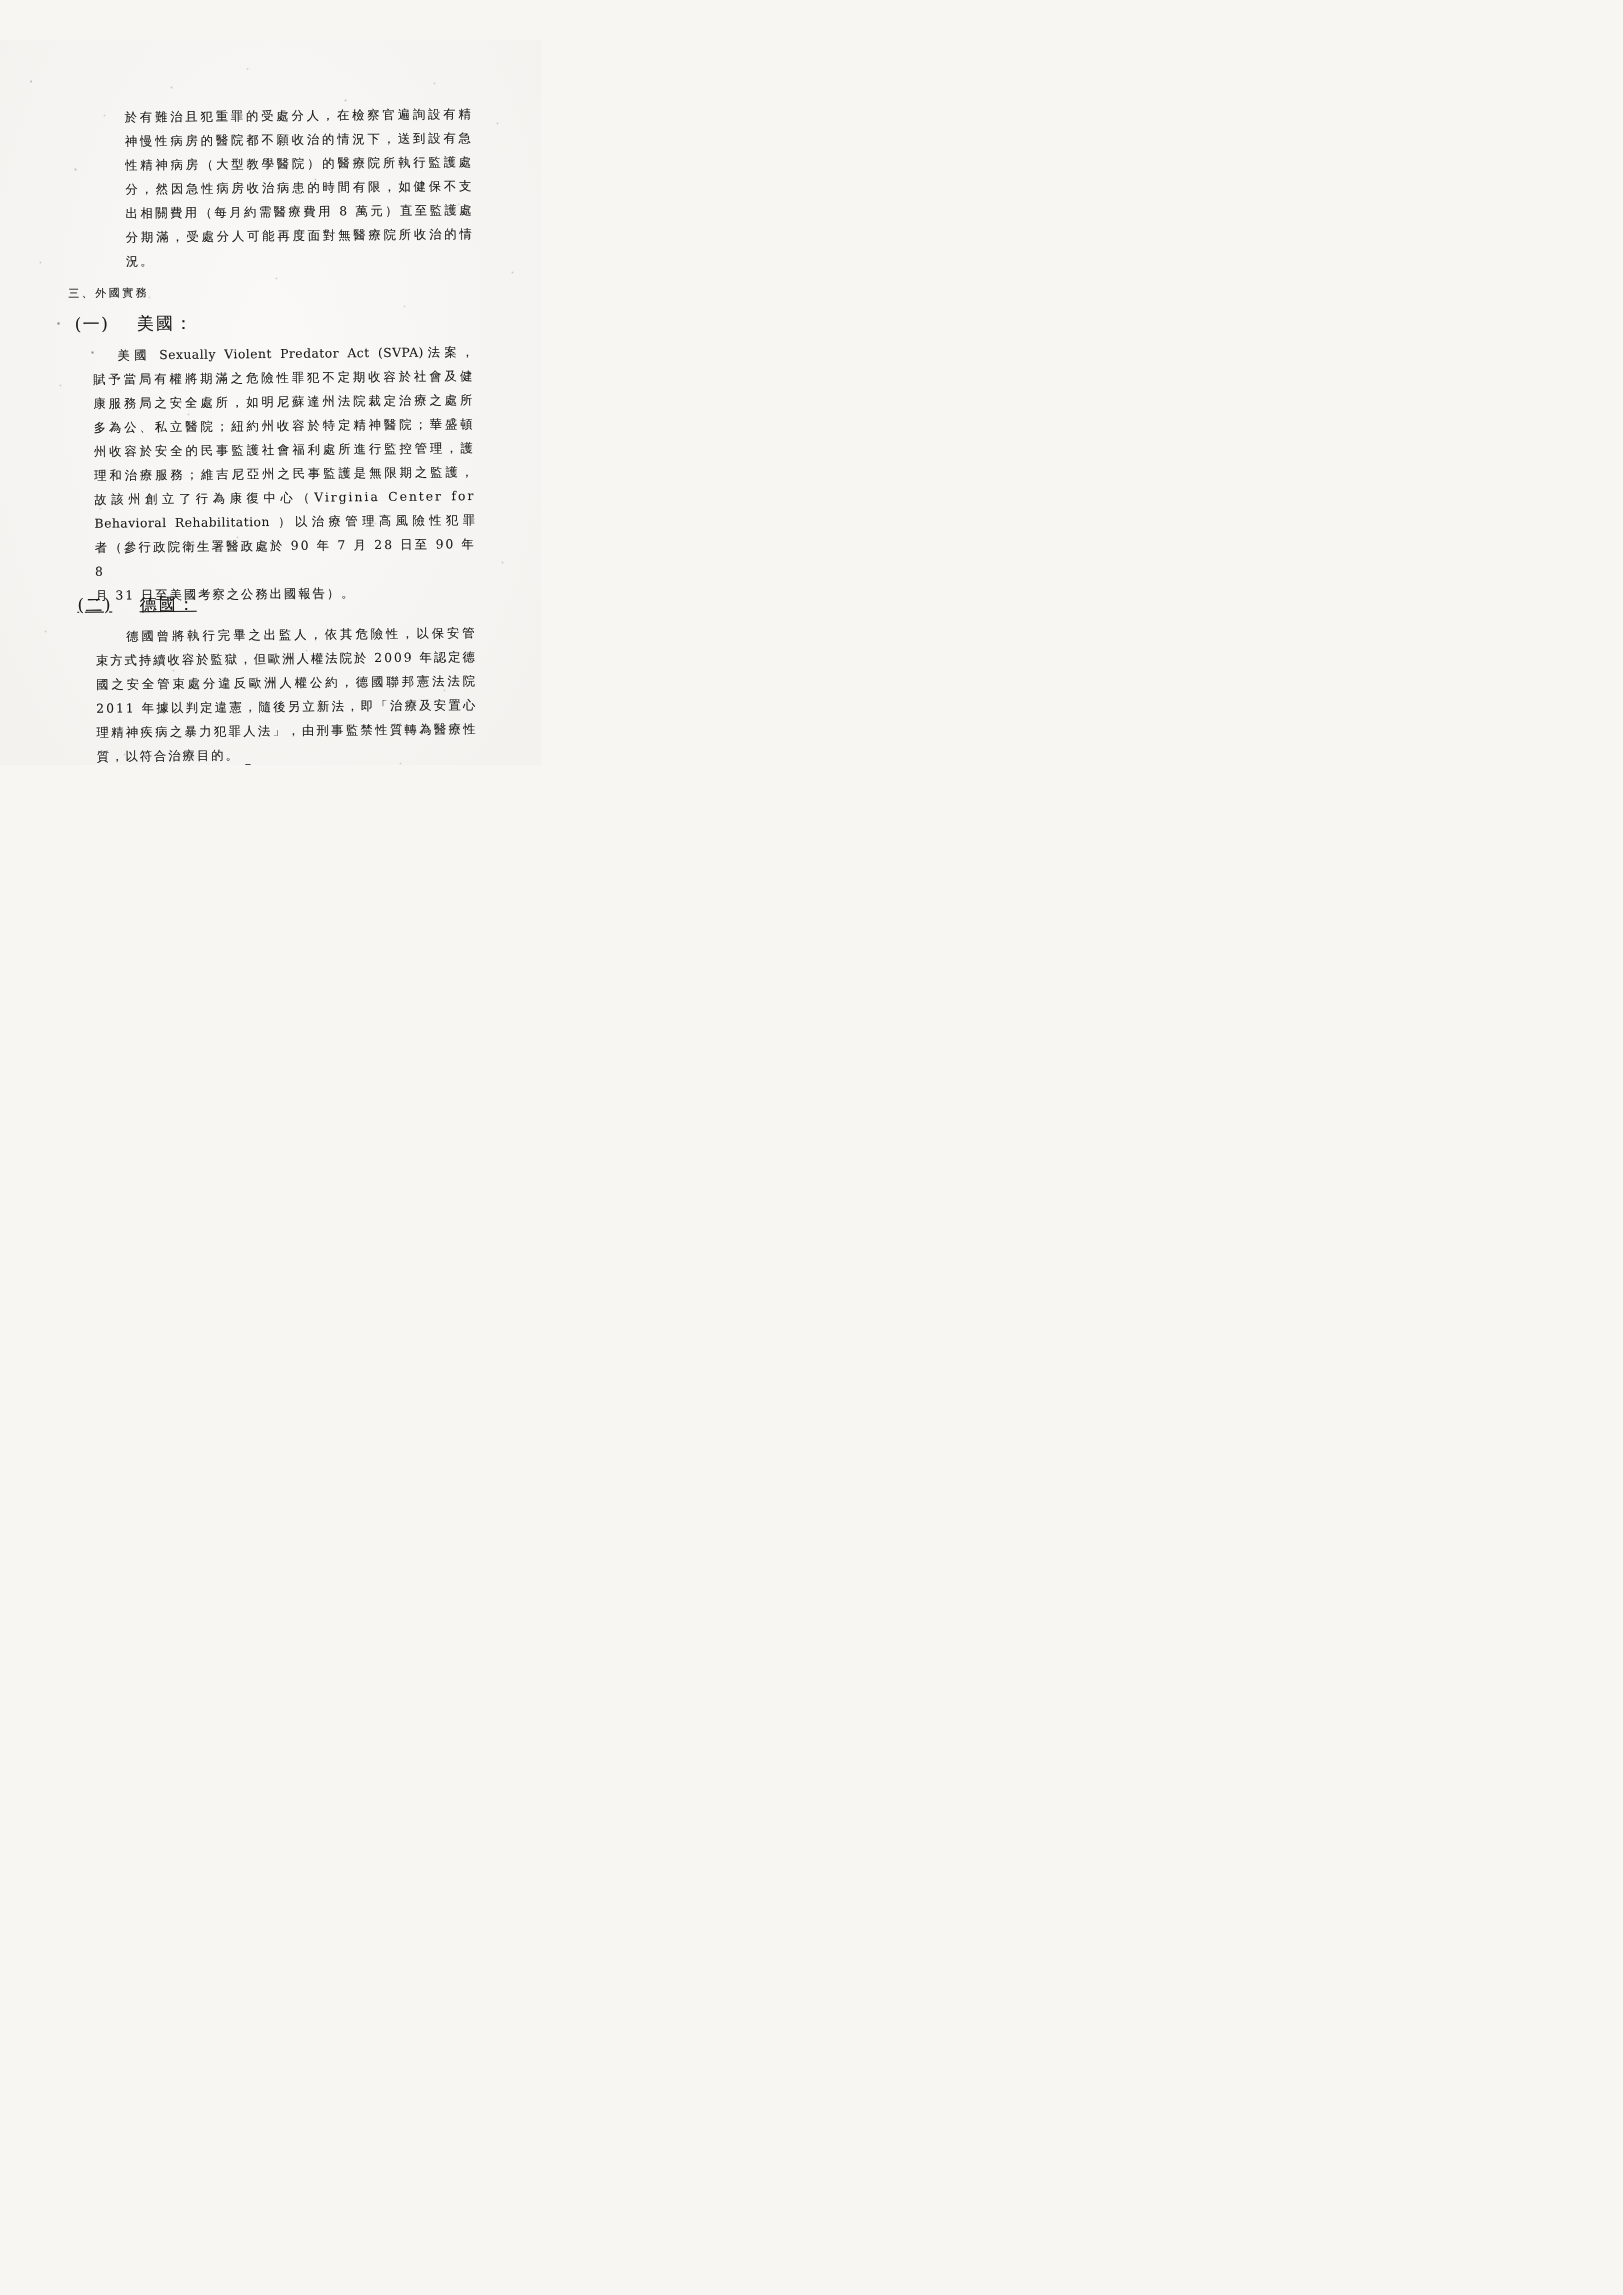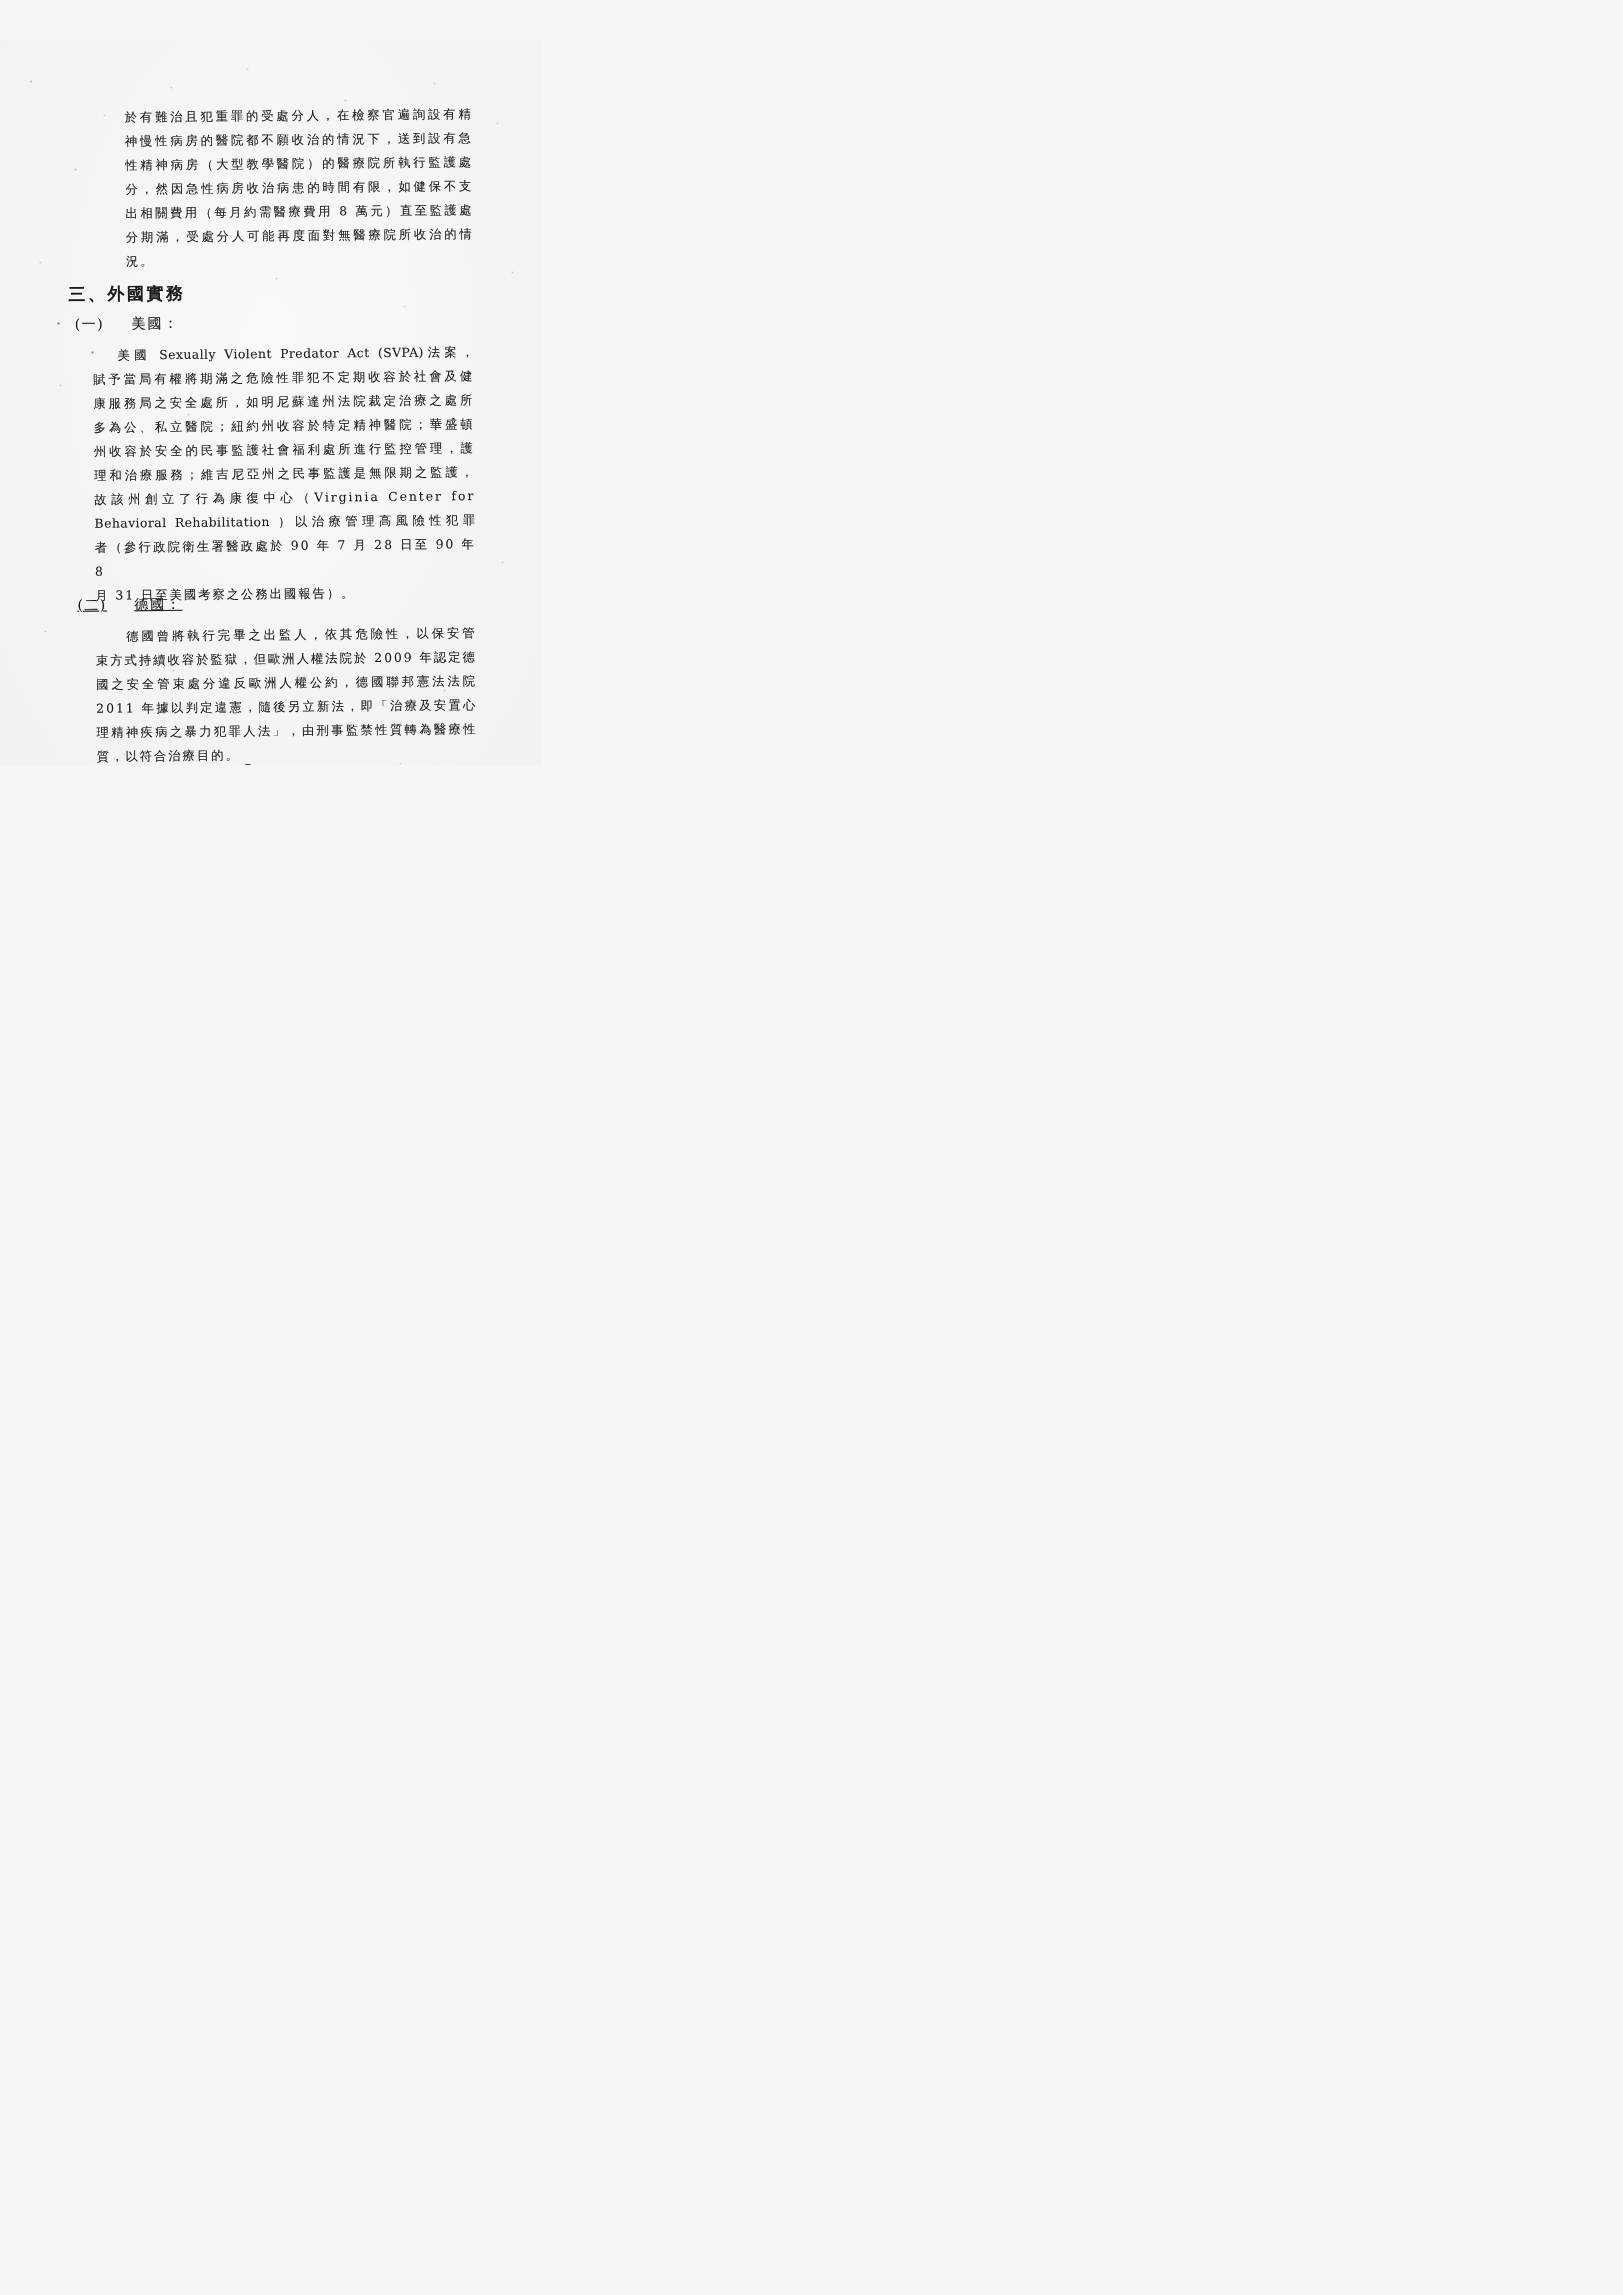--- a/index.html
+++ b/index.html
@@ -43,26 +43,25 @@
     text-align-last: justify;
     text-justify: inter-character;
   }
   .nl { text-align: left; }   
   .tight { letter-spacing: 0.5px; }  
   .block { position: absolute; }
 
   .para-continued { left: 127px; top: 64px; width: 348px; }
   .section-heading {
     left: 69px; top: 240px;
-    font-size: 17px; line-height: 24px; letter-spacing: 2.5px;
+    font-size: 11px; line-height: 24px; letter-spacing: 2.5px;
     text-shadow: 0.2px 0.2px 0 rgba(0,0,0,0.3);
-    font-weight: bold;
   }
   .list-item {
-    font-size: 14px; line-height: 24px; letter-spacing: 1.5px;
+    font-size: 17px; line-height: 24px; letter-spacing: 1.5px;
     text-shadow: 0.1px 0.1px 0 rgba(0,0,0,0.28);
   }
   .item-us { left: 75px; top: 270px; }
   .item-de { left: 75px; top: 551px; text-decoration: underline; }
   .item-title { margin-left: 27.5px; letter-spacing: 2px; }
 
   .para-us { left: 93px; top: 302px; width: 381px; }
   .para-us .first { text-indent: 24.6px; }
   .para-de { left: 93px; top: 583px; width: 381px; }
   .para-de .first { text-indent: 30.5px; }

